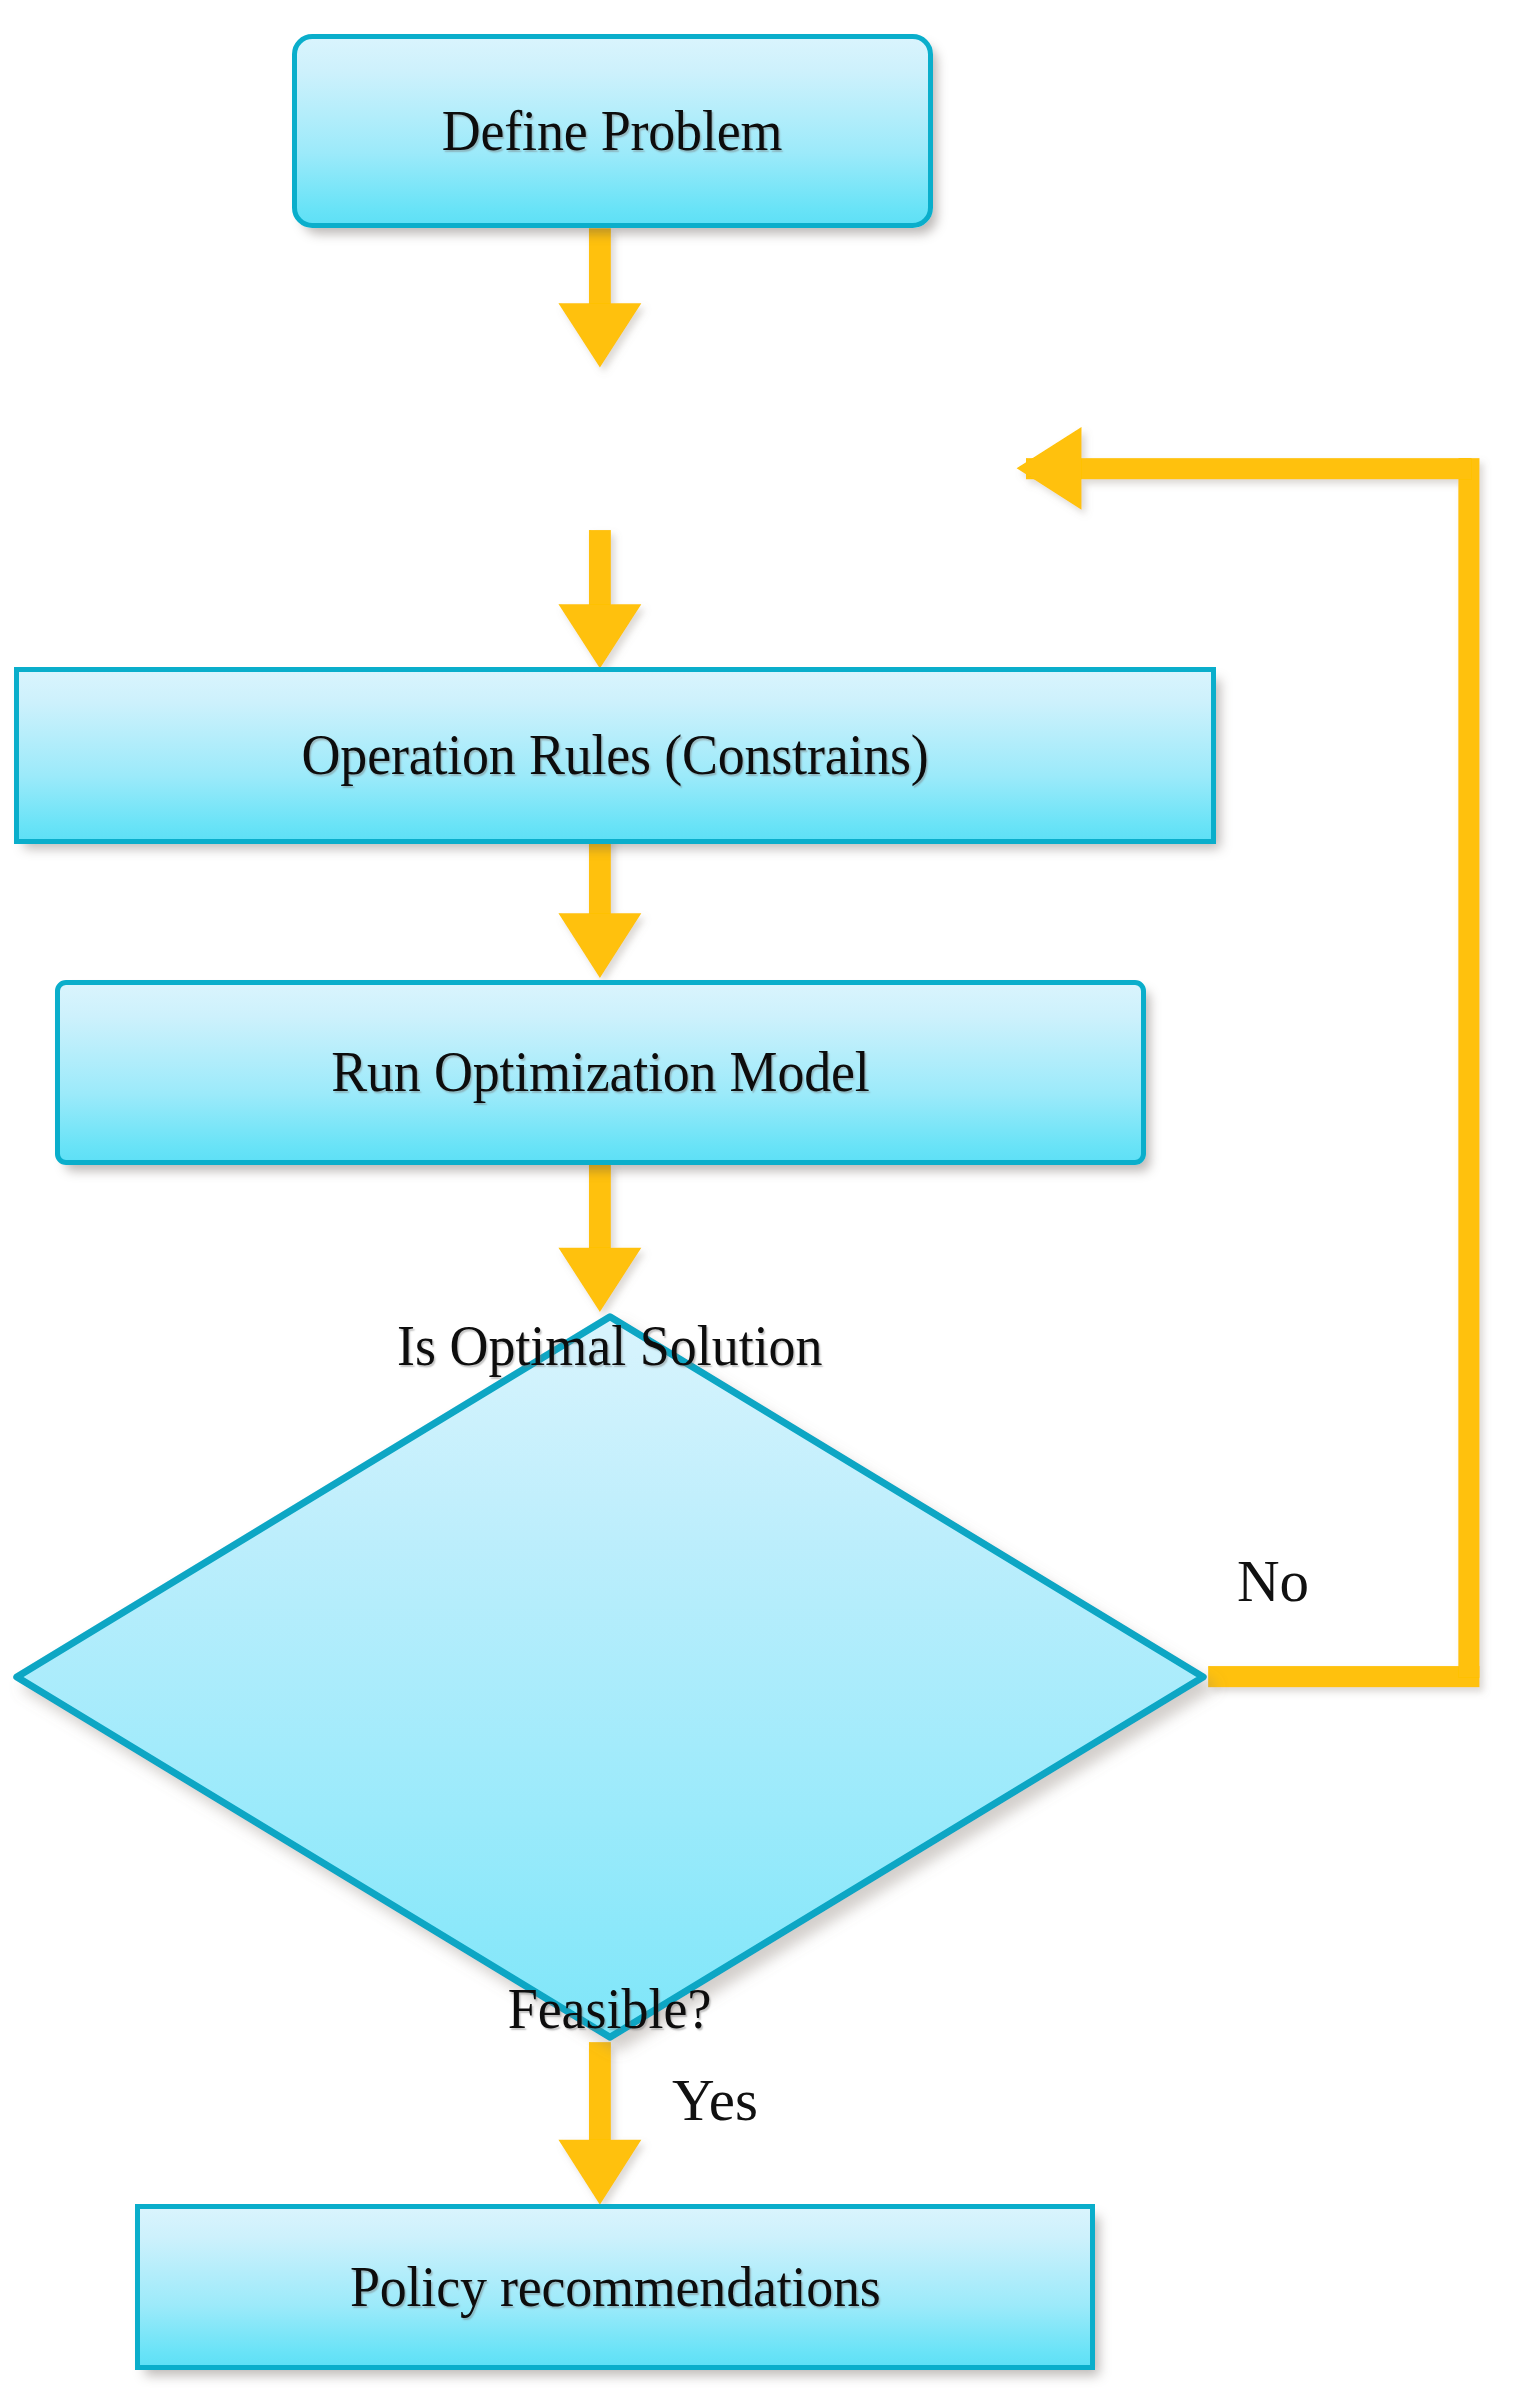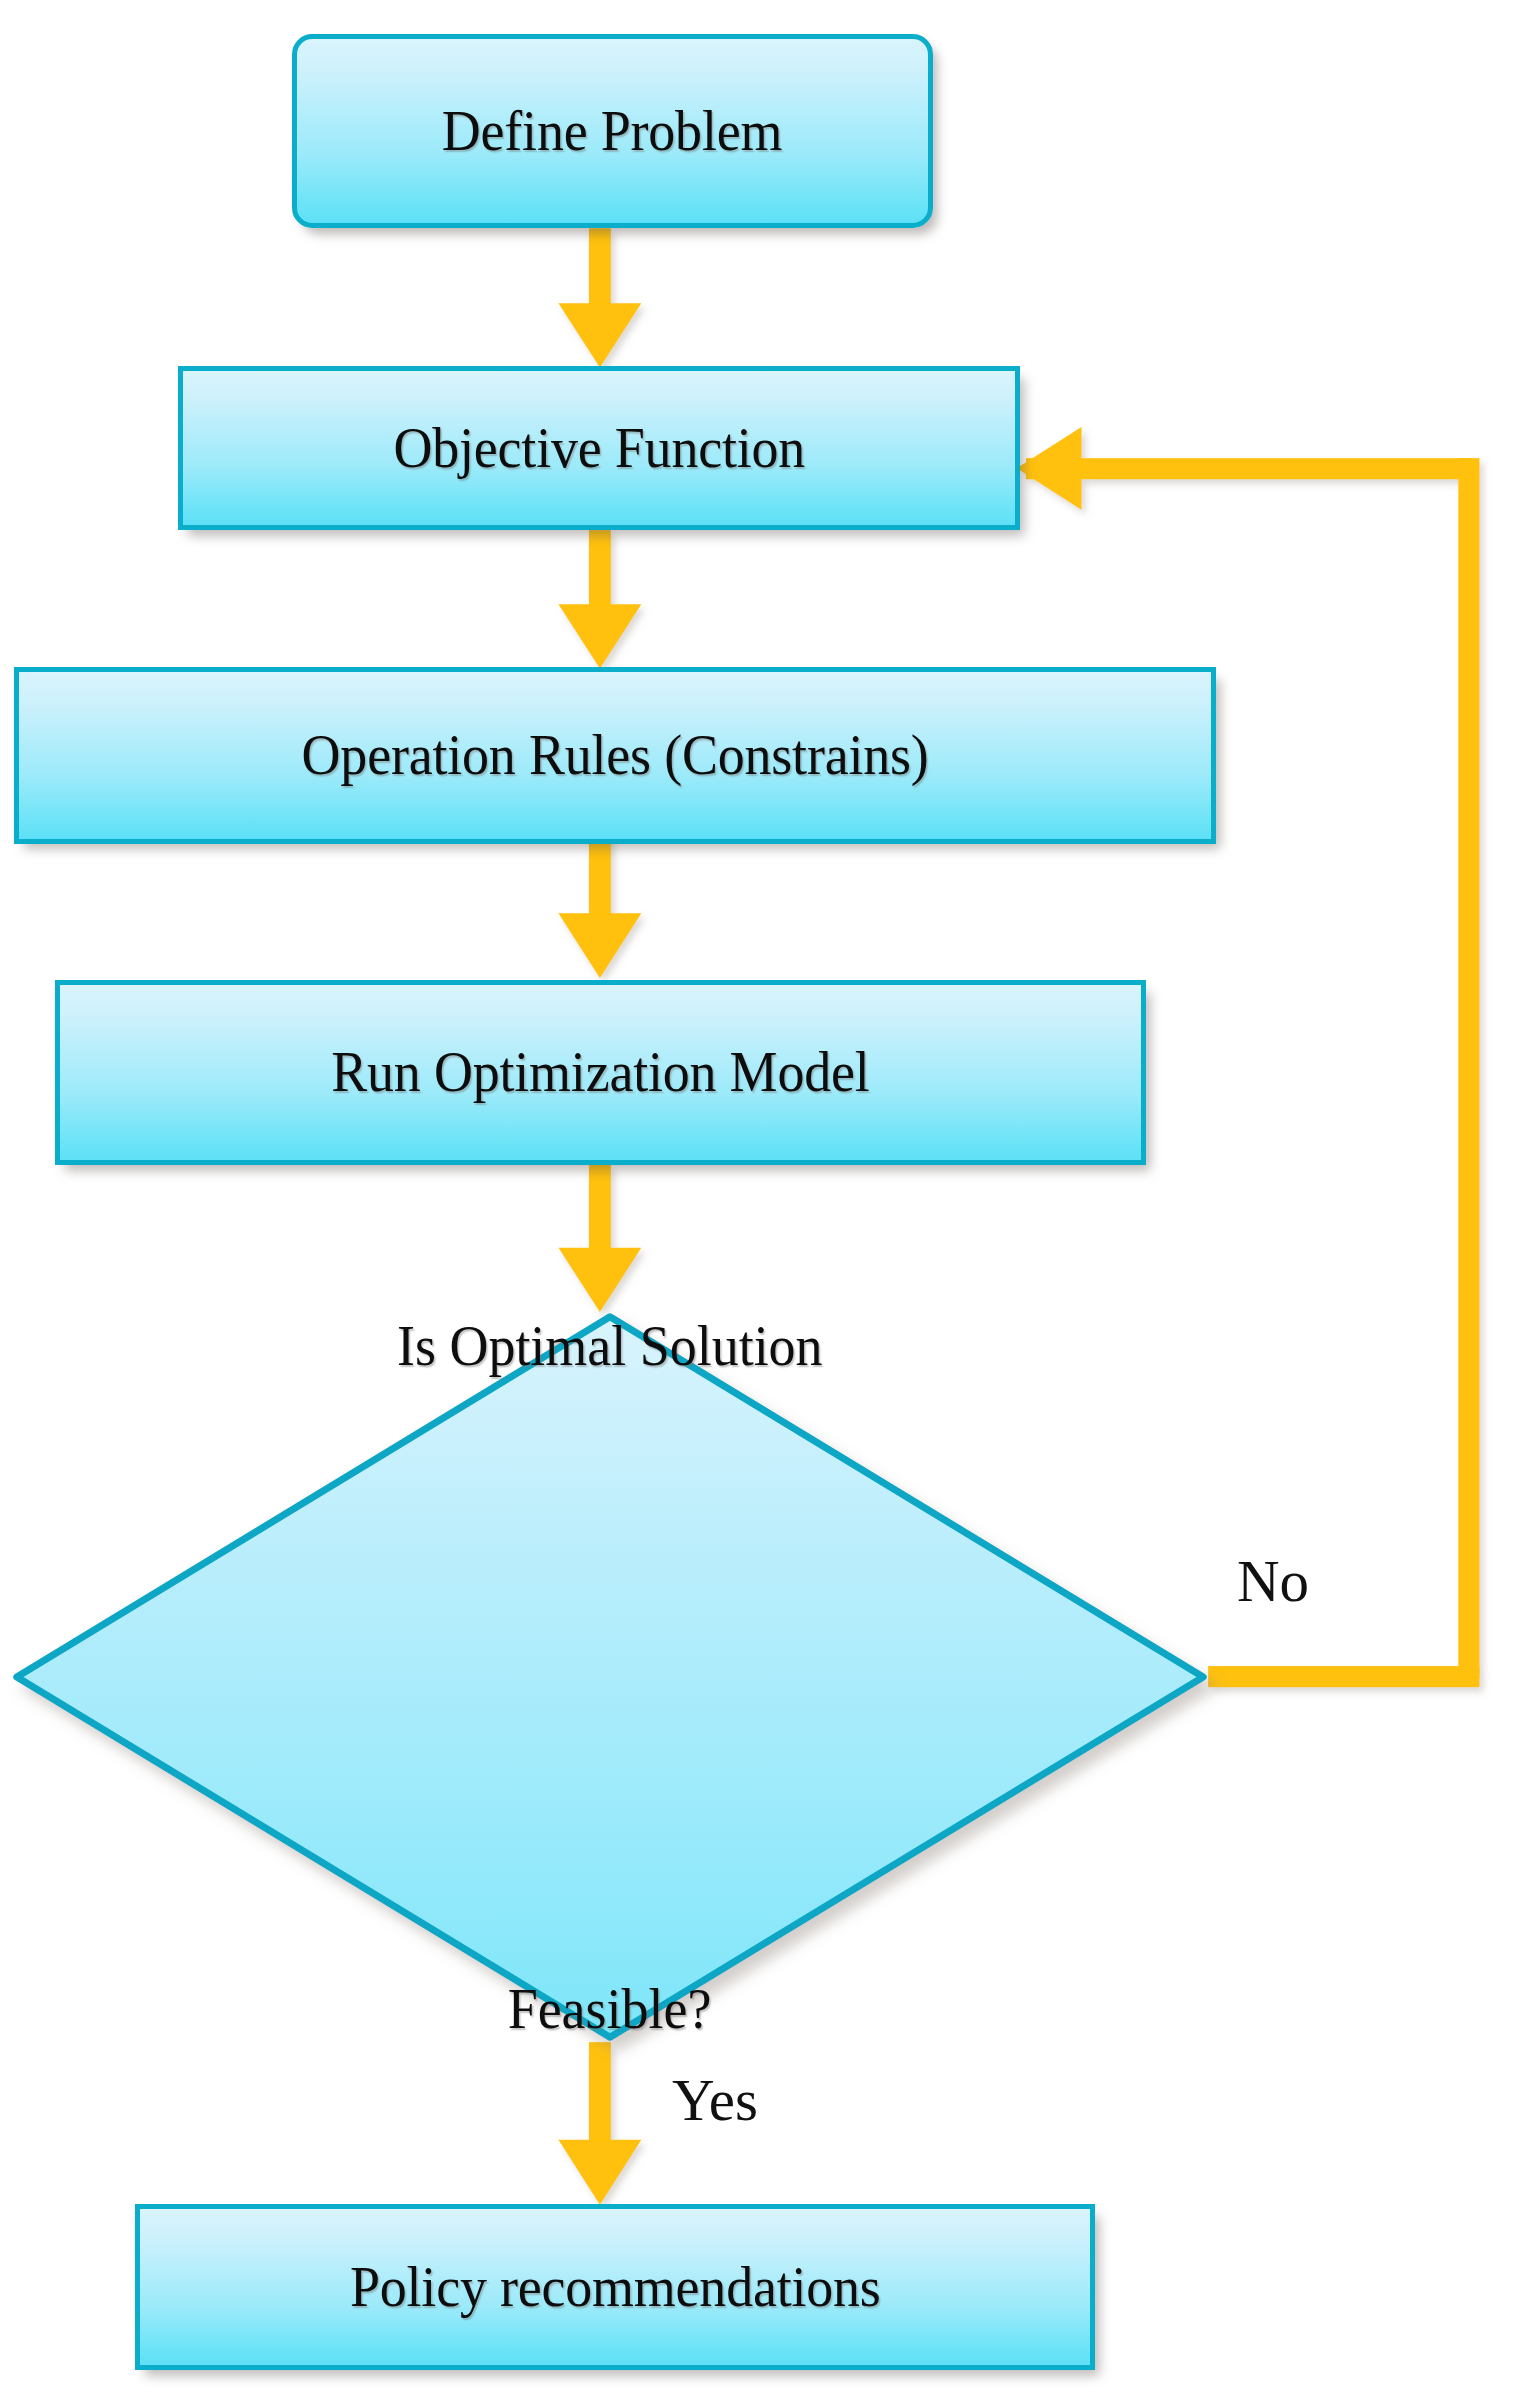--- a/index.html
+++ b/index.html
@@ -146,29 +146,26 @@
         <polygon points="767,2820 714,2737 820,2737"></polygon>
       </g>
 
     </g>
   </svg>
 
   <div class="node rounded" style="left:292px; top:34px; width:641px; height:194px; font-size:58px;">
     <span class="node-label">Define Problem</span>
   </div>
 
-  <div class="node" style="left:178px; top:366px; width:842px; height:164px; font-size:58px;">
-    <span class="node-label">Objective Function</span>
-  </div>
 
   <div class="node" style="left:14px; top:667px; width:1202px; height:177px; font-size:58px;">
     <span class="node-label">Operation Rules (Constrains)</span>
   </div>
 
-  <div class="node" style="left:55px; top:980px; width:1091px; height:185px; font-size:58px;">
+  <div class="node" style="left:55px; top:980px; width:1091px; height:185px; font-size:58px;border-radius:11px;">
     <span class="node-label">Run Optimization Model</span>
   </div>
 
   <div class="diamond-wrap" style="left:11.7px; top:1312px; width:1196px; height:730px;">
     <svg width="1196" height="730" viewBox="0 0 1530 934">
       <defs>
         <linearGradient id="dgrad" x1="0" y1="0" x2="0" y2="1">
           <stop offset="0%" stop-color="#d9f4fd"></stop>
           <stop offset="30%" stop-color="#bdeefc"></stop>
           <stop offset="70%" stop-color="#9aeafb"></stop>

